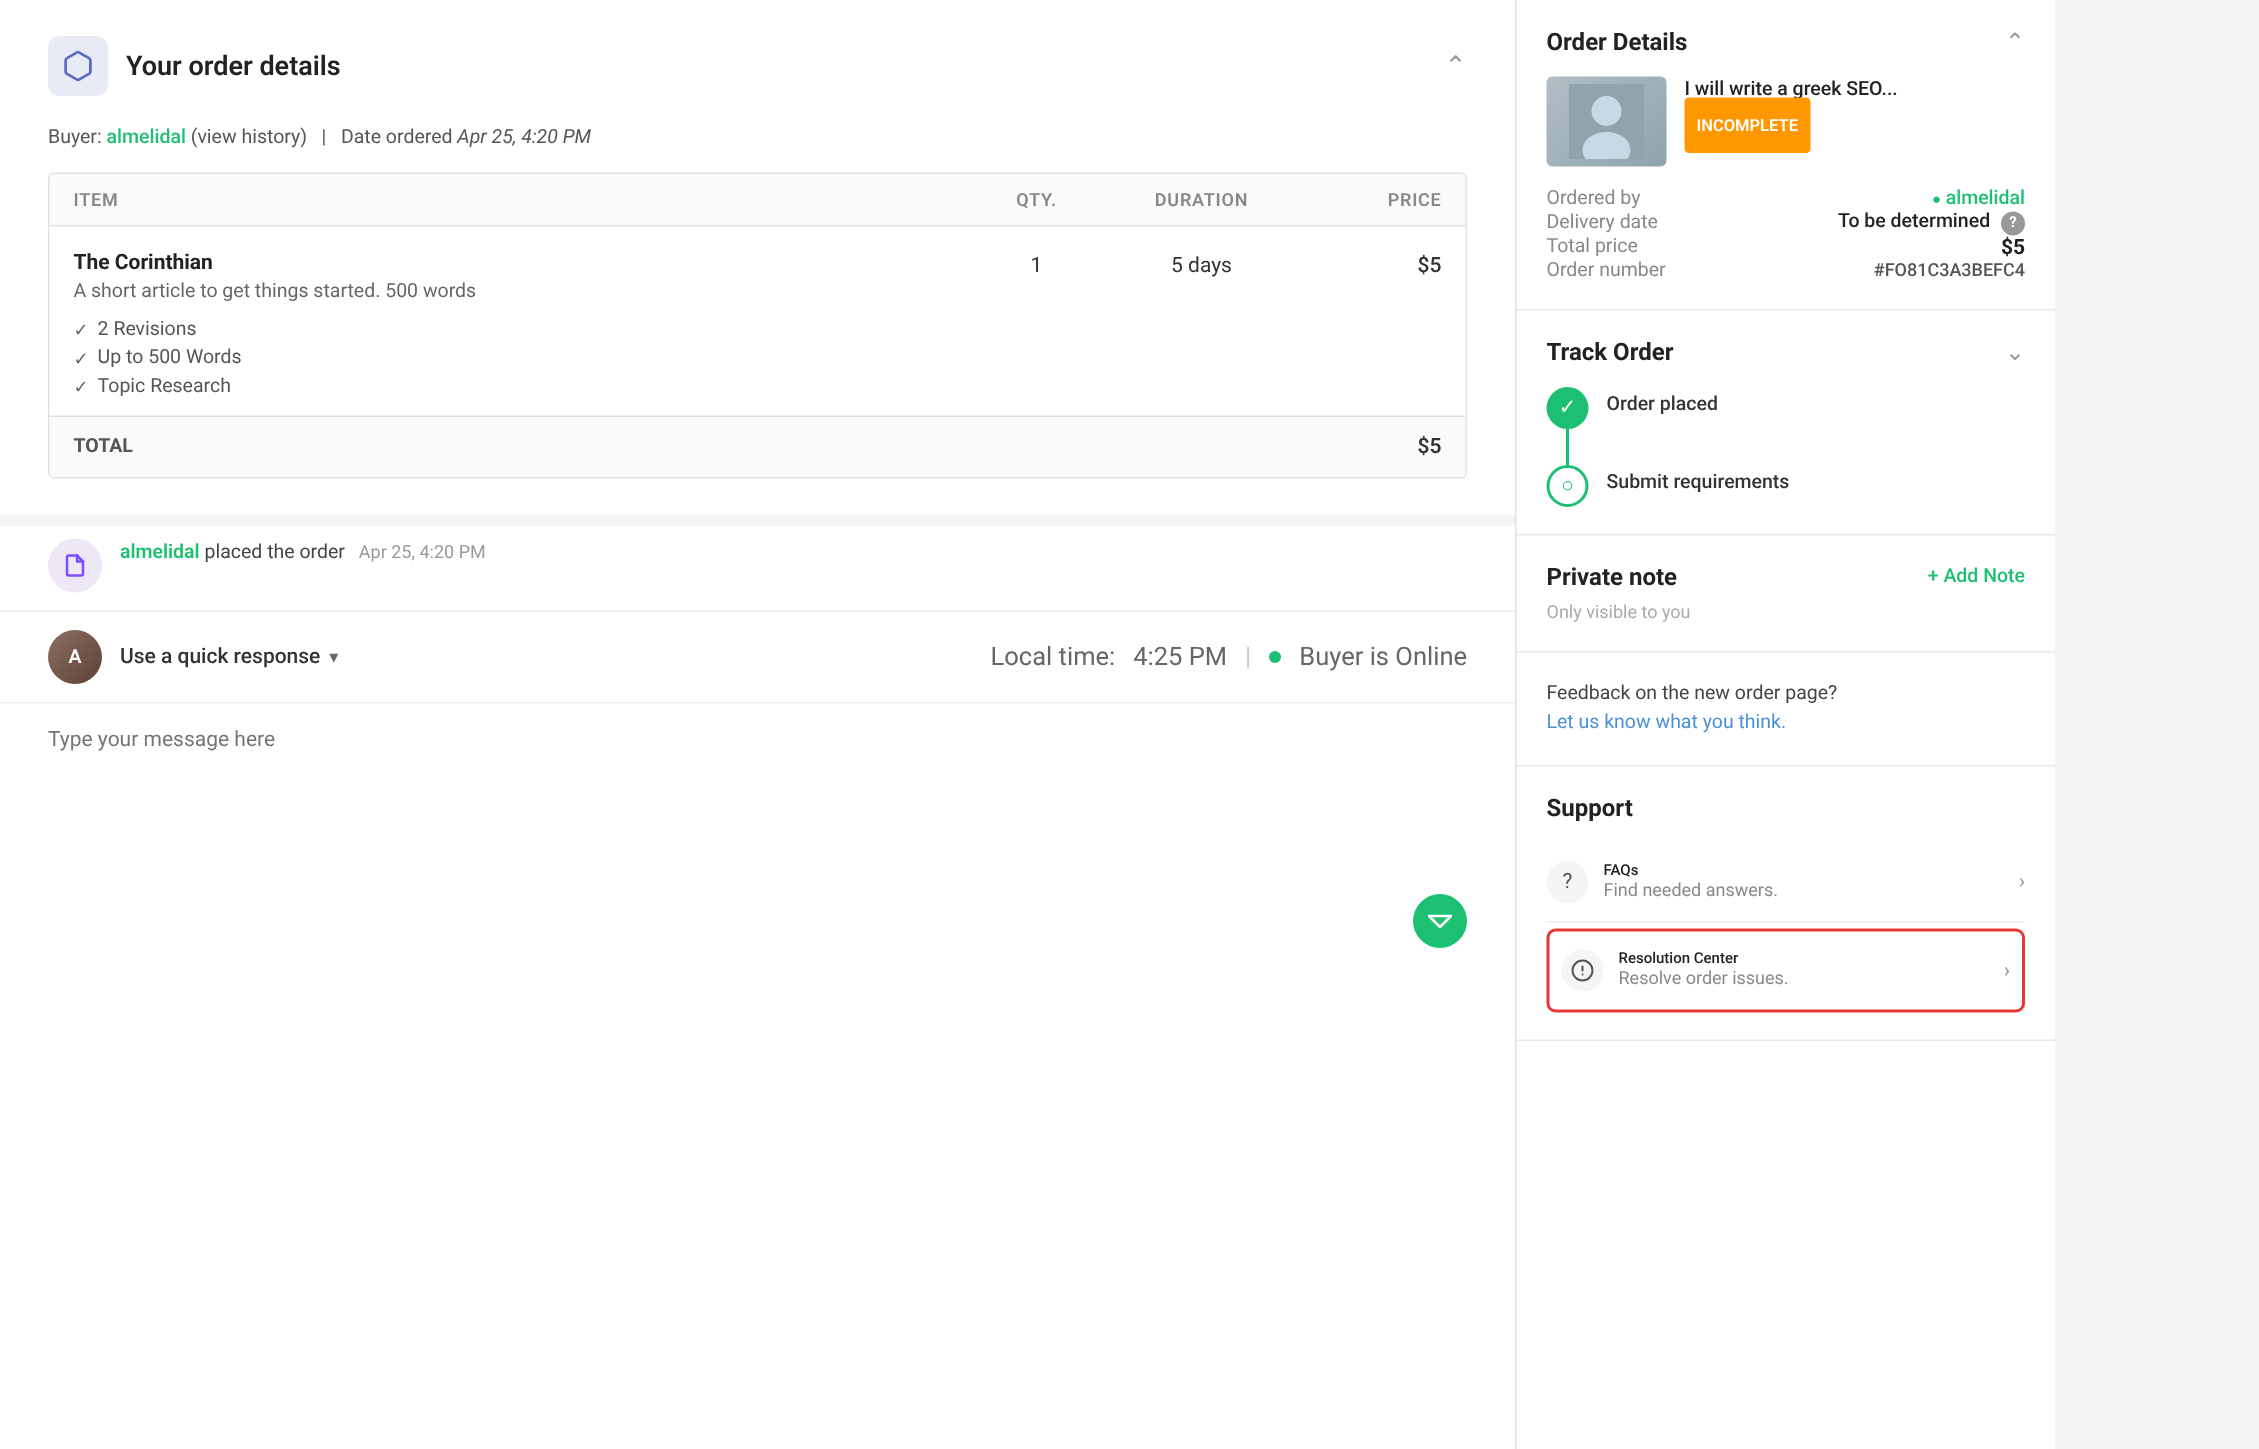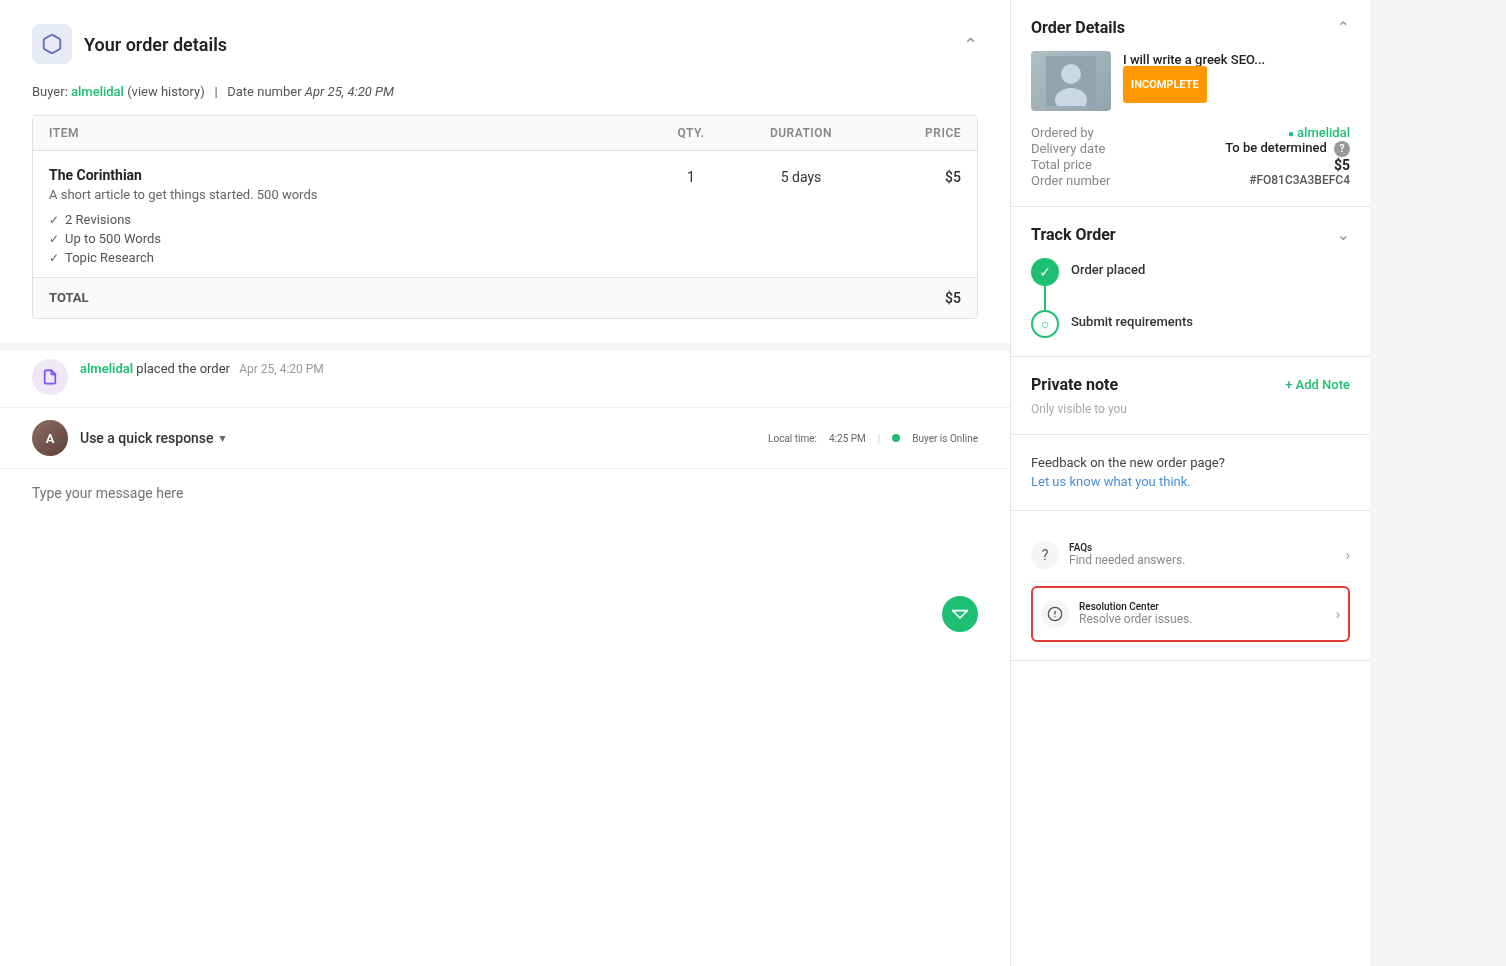--- a/index.html
+++ b/index.html
@@ -266,21 +266,21 @@
 
     .quick-response-btn .chevron {
       font-size: 12px;
       color: #666;
     }
 
     .buyer-status {
       display: flex;
       align-items: center;
       gap: 12px;
-      font-size: 10px;
+      font-size: 17px;
       color: #666;
     }
 
     .online-dot {
       width: 8px;
       height: 8px;
       background: #1dbf73;
       border-radius: 50%;
       display: inline-block;
     }
@@ -613,21 +613,21 @@
         <h2 class="order-title">Your order details</h2>
       </div>
       <span class="collapse-icon">⌃</span>
     </div>
 
     <div class="buyer-info">
       <span>Buyer:</span>
       <a class="buyer-link" href="#">almelidal</a>
       <a class="history-link" href="#"> <span>(view history)</span></a>
       &nbsp;&nbsp;|&nbsp;&nbsp;
-      <span>Date number</span>
+      <span>Date ordered</span>
       <span class="date-ordered"> <span>Apr 25, 4:20 PM</span></span>
     </div>
 
     <div class="order-table">
       <div class="order-table-header">
         <span class="col-header">ITEM</span>
         <span class="col-header center">QTY.</span>
         <span class="col-header center">DURATION</span>
         <span class="col-header right">PRICE</span>
       </div>
@@ -790,20 +790,23 @@
   </div>
 
   <div class="sidebar-section">
     <div class="feedback-section">
       <span>Feedback on the new order page?</span><br>
       <a class="feedback-link" href="#">Let us know what you think.</a>
     </div>
   </div>
 
   <div class="sidebar-section">
+    <div class="sidebar-section-header">
+      <span class="sidebar-section-title">Support</span>
+    </div>
 
     <div class="support-item">
       <div class="support-item-left">
         <div class="support-icon">?</div>
         <div class="support-item-text">
           <div class="support-title">FAQs</div>
           <div class="support-sub">Find needed answers.</div>
         </div>
       </div>
       <span class="support-chevron">›</span>

